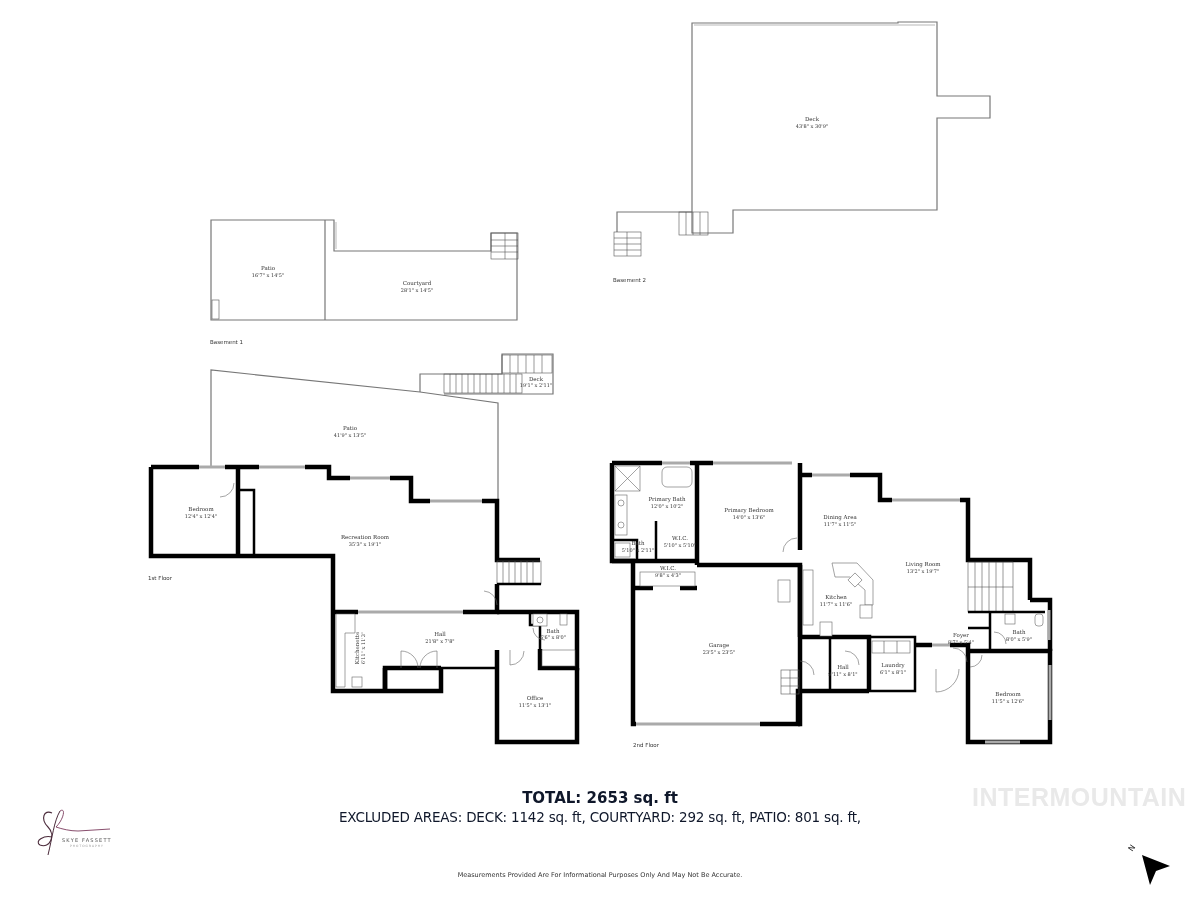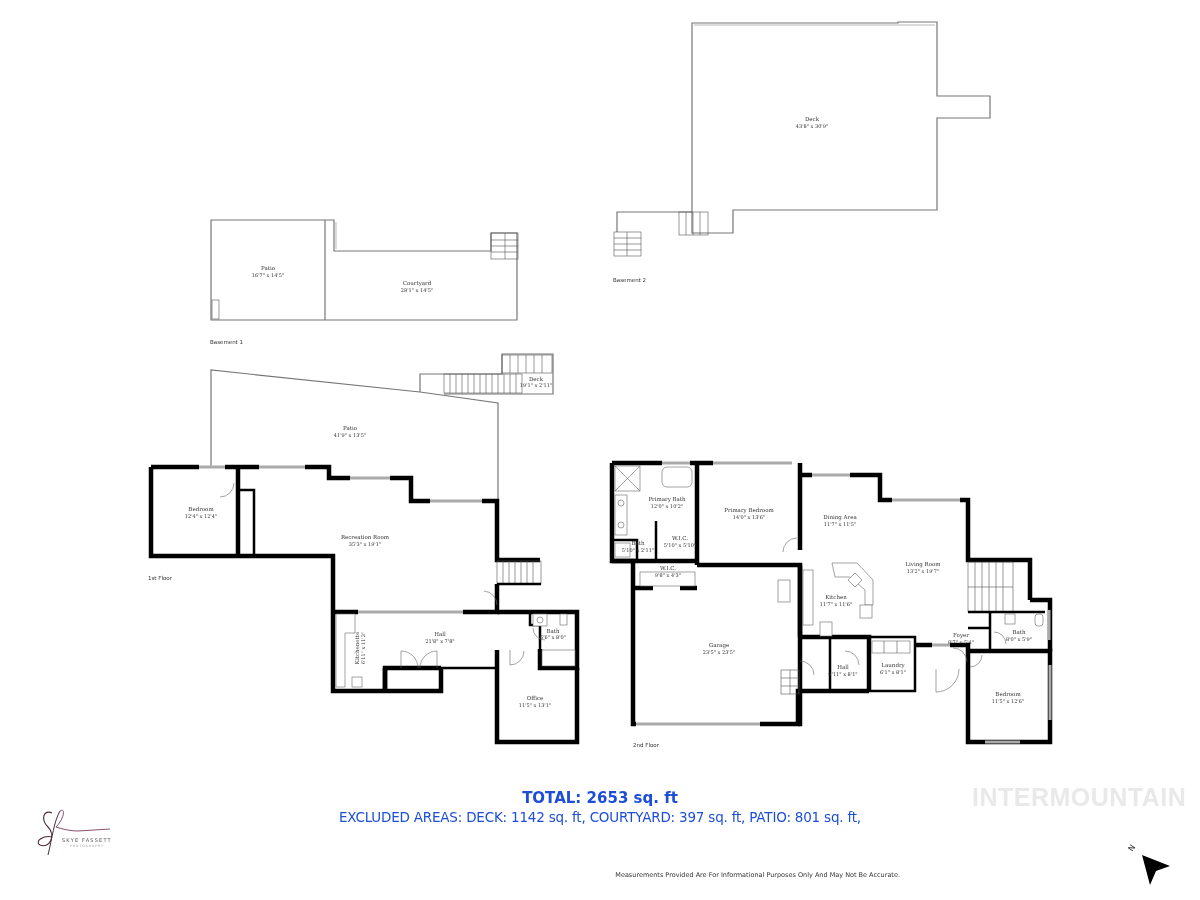--- a/index.html
+++ b/index.html
@@ -10,24 +10,24 @@
   .floor-label { font-size:5.5px; fill:#333; font-family:"DejaVu Sans", sans-serif; }
   .thin { fill:none; stroke:#777; stroke-width:1.2; }
   .thin2 { fill:none; stroke:#999; stroke-width:0.7; }
   .wall { fill:none; stroke:#000; stroke-width:4.5; stroke-linejoin:miter; }
   .wall-thin { fill:none; stroke:#000; stroke-width:2.5; }
   .window { stroke:#aaa; stroke-width:3; }
   .stair { fill:none; stroke:#555; stroke-width:0.6; }
   .door { fill:none; stroke:#666; stroke-width:0.6; }
   .fixture { fill:#fff; stroke:#666; stroke-width:0.6; }
 
-  .summary { position:absolute; left:300px; top:788px; width:600px; text-align:center; color:#1d4ed8; }
+  .summary { position:absolute; left:300px; top:788px; width:600px; text-align:center; color:#0f172a; }
   .summary .total { font-family:"DejaVu Sans", sans-serif; font-weight:bold; font-size:15px; line-height:20px; }
   .summary .line { font-family:"DejaVu Sans", sans-serif; font-size:13.5px; line-height:19px; letter-spacing:-0.2px; }
-  .disclaimer { position:absolute; left:300px; top:871px; width:600px; text-align:right; font-size:6.5px; color:#333; }
+  .disclaimer { position:absolute; left:300px; top:871px; width:600px; text-align:center; font-size:6.5px; color:#333; }
   .watermark { position:absolute; left:972px; top:783px; font-family:"Liberation Sans", sans-serif; font-weight:bold; font-size:25px; color:#e9e9e9; letter-spacing:0.5px; }
   .logo { position:absolute; left:30px; top:805px; width:90px; height:55px; }
   .logo-text { position:absolute; left:62px; top:837px; font-size:5px; letter-spacing:1.2px; color:#555; }
   .logo-sub { position:absolute; left:70px; top:844px; font-size:3px; letter-spacing:1px; color:#999; }
   .compass { position:absolute; left:1120px; top:835px; width:60px; height:60px; }
 </style>
 </head>
 <body>
 
 <svg class="plan" viewBox="0 0 1200 900" xmlns="http://www.w3.org/2000/svg">
@@ -255,21 +255,21 @@
     <text class="room-name" x="1019" y="634">Bath</text>
     <text class="room-dim" x="1019" y="641">8'0" x 5'9"</text>
     <text class="room-name" x="1008" y="696">Bedroom</text>
     <text class="room-dim" x="1008" y="703">11'5" x 12'6"</text>
     <text class="floor-label" x="633" y="747">2nd Floor</text>
   </g>
 </svg>
 
 <div class="summary">
   <div class="total">TOTAL: 2653 sq. ft</div>
-  <div class="line">EXCLUDED AREAS: DECK: 1142 sq. ft, COURTYARD: 397 sq. ft, PATIO: 801 sq. ft,</div>
+  <div class="line">EXCLUDED AREAS: DECK: 1142 sq. ft, COURTYARD: 292 sq. ft, PATIO: 801 sq. ft,</div>
 </div>
 <div class="disclaimer">Measurements Provided Are For Informational Purposes Only And May Not Be Accurate.</div>
 
 <svg class="logo" viewBox="0 0 90 55" xmlns="http://www.w3.org/2000/svg">
   <path d="M22,8 C14,4 10,14 18,22 C26,30 20,44 10,40 C4,36 14,30 22,32" fill="none" stroke="#4a2a3a" stroke-width="1.1"></path>
   <path d="M30,6 C24,16 22,34 18,50" fill="none" stroke="#4a2a3a" stroke-width="1"></path>
   <path d="M30,6 C36,2 34,14 26,22 C32,24 40,26 48,26 L80,24" fill="none" stroke="#7a3a5c" stroke-width="0.9"></path>
 </svg>
 <div class="logo-text">SKYE FASSETT</div>
 <div class="logo-sub">PHOTOGRAPHY</div>

